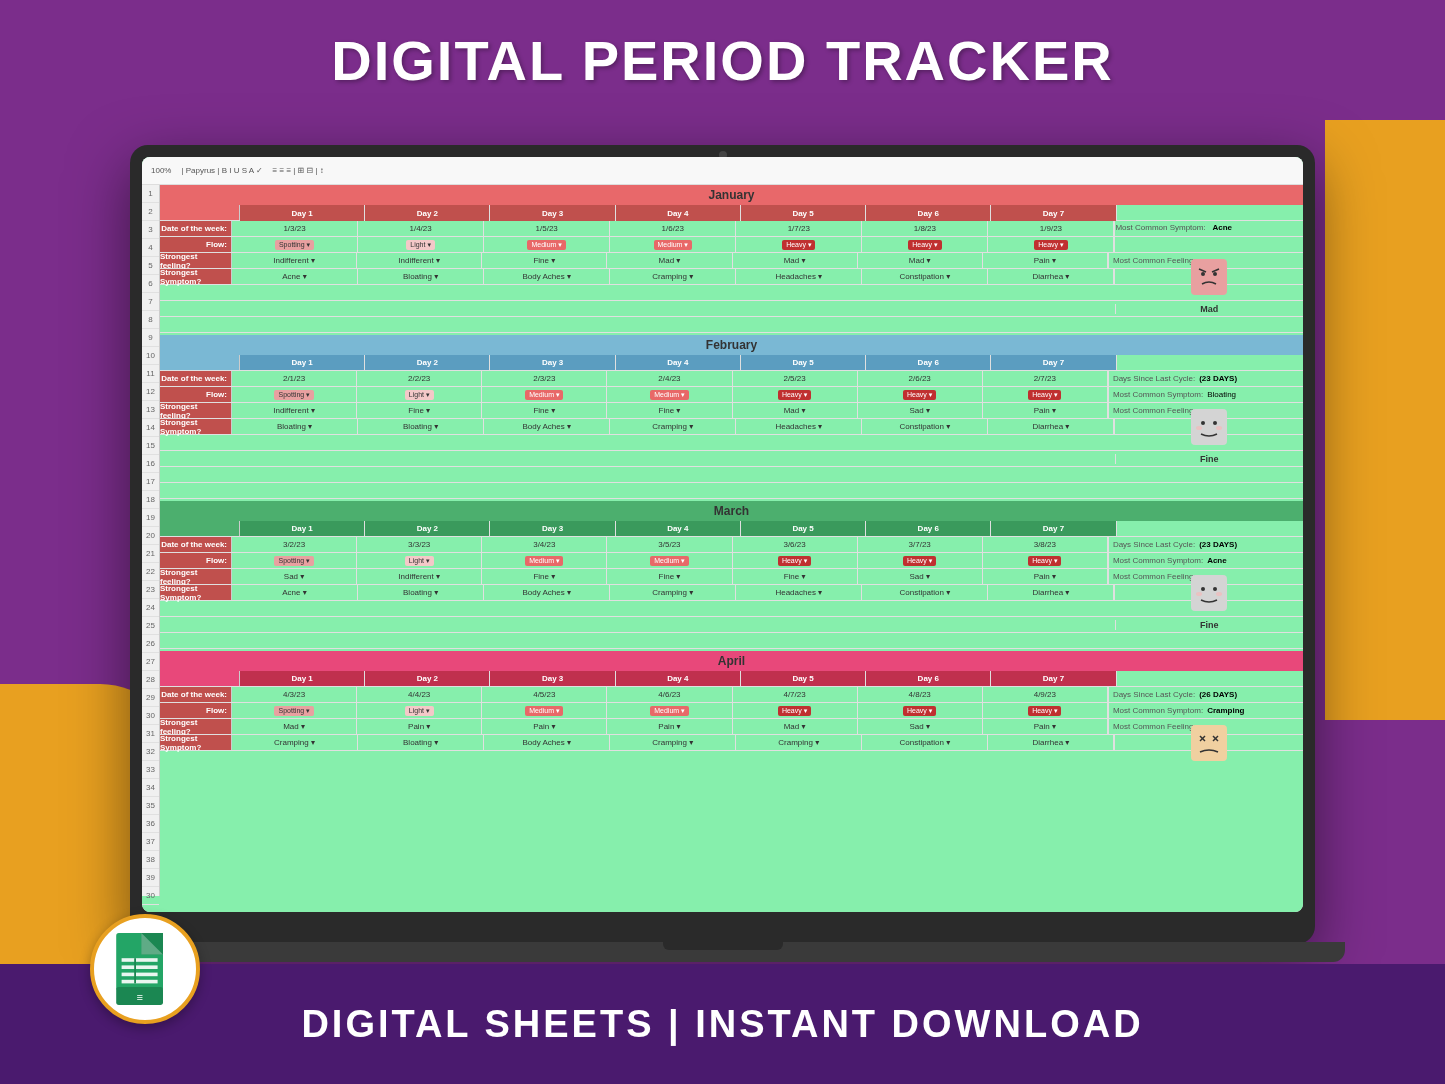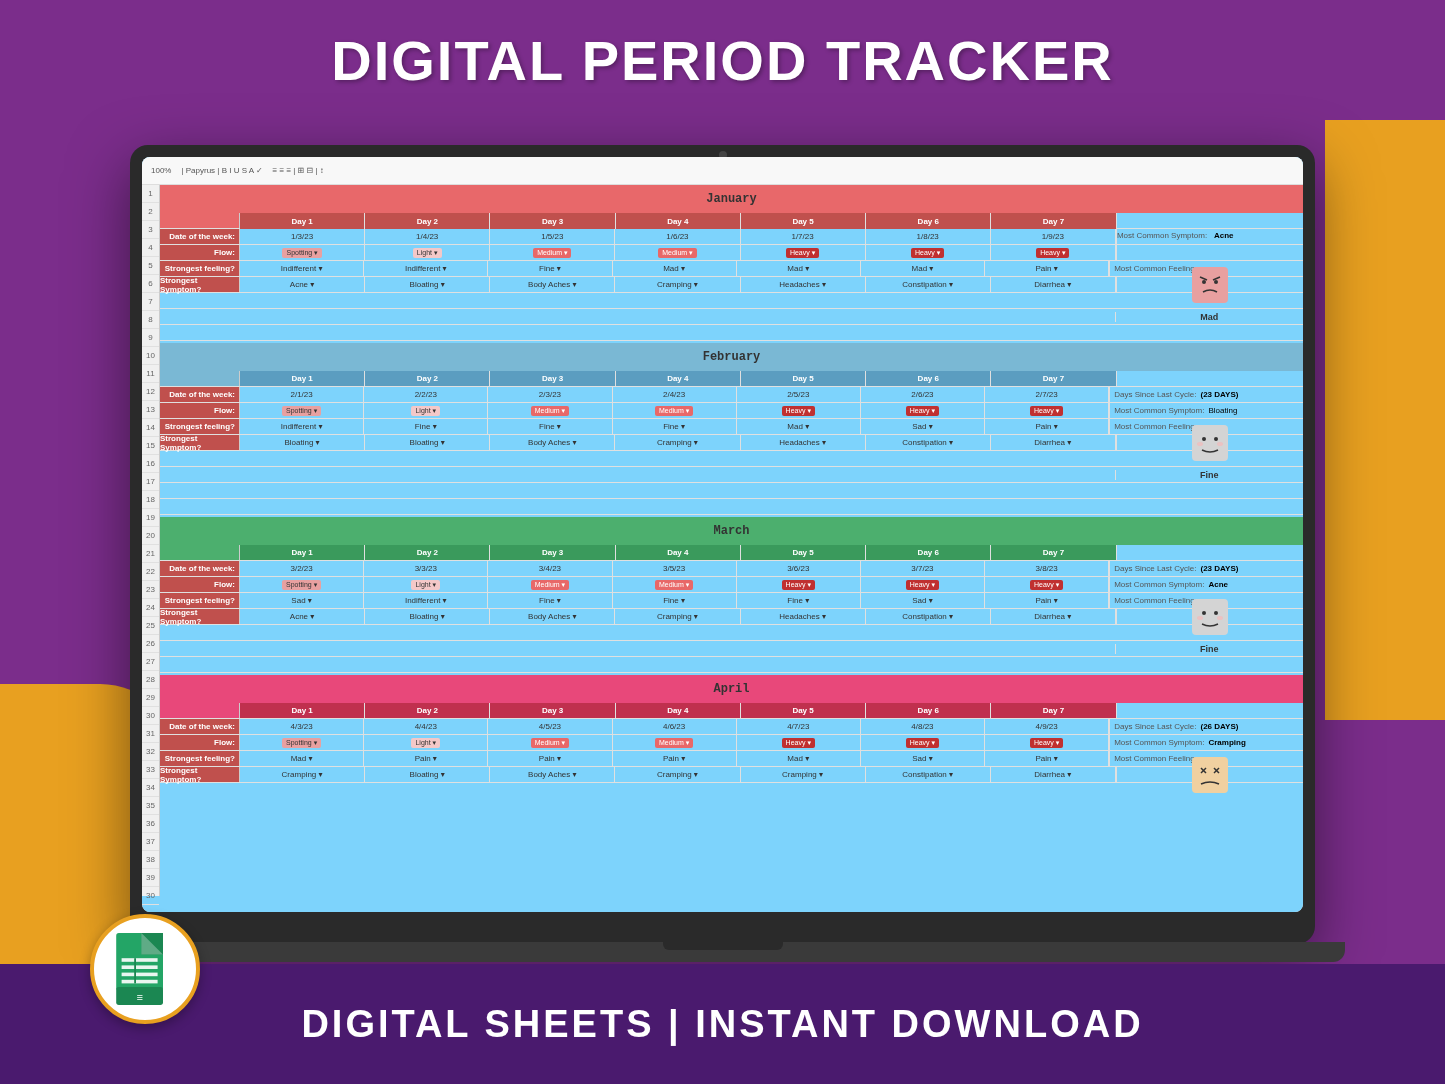--- a/index.html
+++ b/index.html
@@ -84,21 +84,21 @@
       transform: translateX(-50%);
       width: 120px; height: 8px;
       background: #2a2a2a;
       border-radius: 0 0 6px 6px;
     }
 
     
     .spreadsheet {
       width: 100%;
       height: 100%;
-      background: #7dd3fc;
+      background: #86efac;
       overflow: hidden;
       font-family: Arial, sans-serif;
       font-size: 10px;
     }
 
     
     .toolbar {
       height: 28px;
       background: #f8f8f8;
       border-bottom: 1px solid #ddd;
@@ -140,43 +140,42 @@
       flex: 1;
       overflow: hidden;
     }
 
     
     .month-section {
       margin-bottom: 2px;
     }
 
     .month-header {
-      height: 28px;
+      height: 20px;
       display: flex;
       align-items: center;
       justify-content: center;
       font-size: 12px;
       font-weight: bold;
       color: #333;
-      font-family: Liberation Mono, monospace;
     }
 
     .month-header.january { background: #e8686a; }
     .month-header.february { background: #7ab8d4; }
     .month-header.march { background: #4caf6e; }
     .month-header.april { background: #e8487a; }
 
     .grid-row {
       display: flex;
       height: 16px;
       border-bottom: 1px solid #e0e0e0;
     }
 
     .label-col {
-      width: 80px;
+      width: 72px;
       flex-shrink: 0;
       display: flex;
       align-items: center;
       justify-content: flex-end;
       padding-right: 4px;
       font-size: 8px;
       font-weight: bold;
       color: white;
       border-right: 1px solid #ccc;
     }

